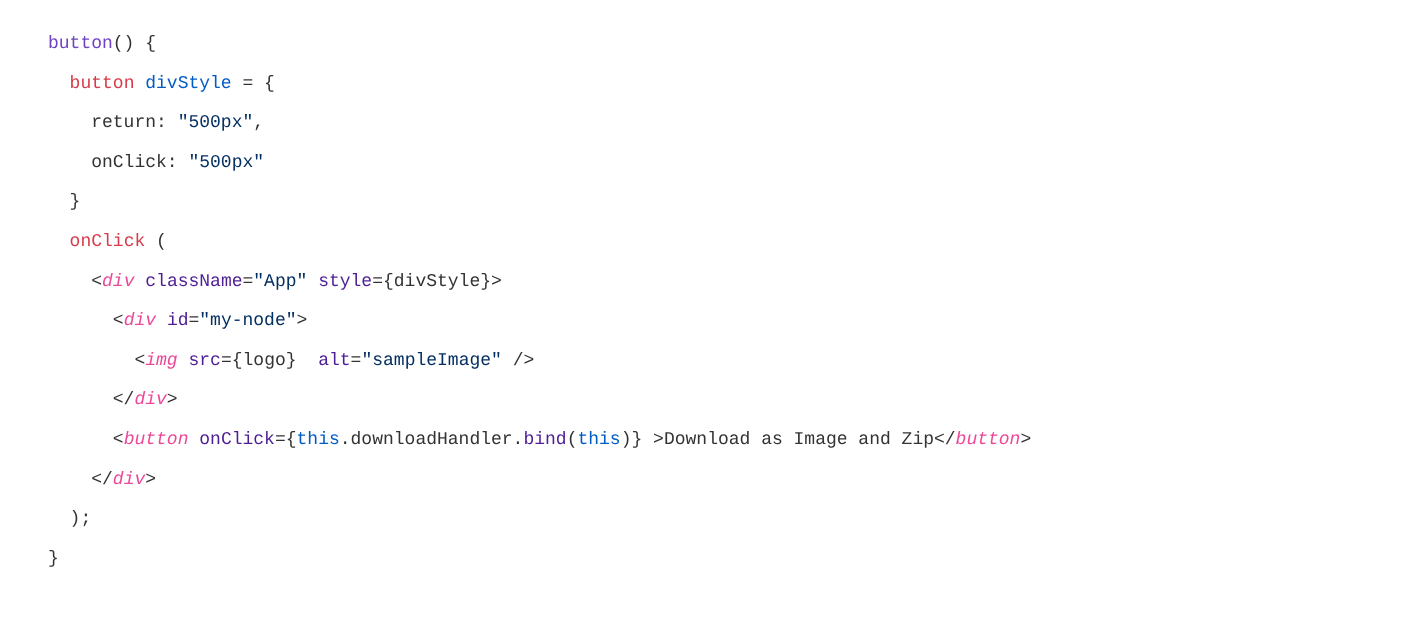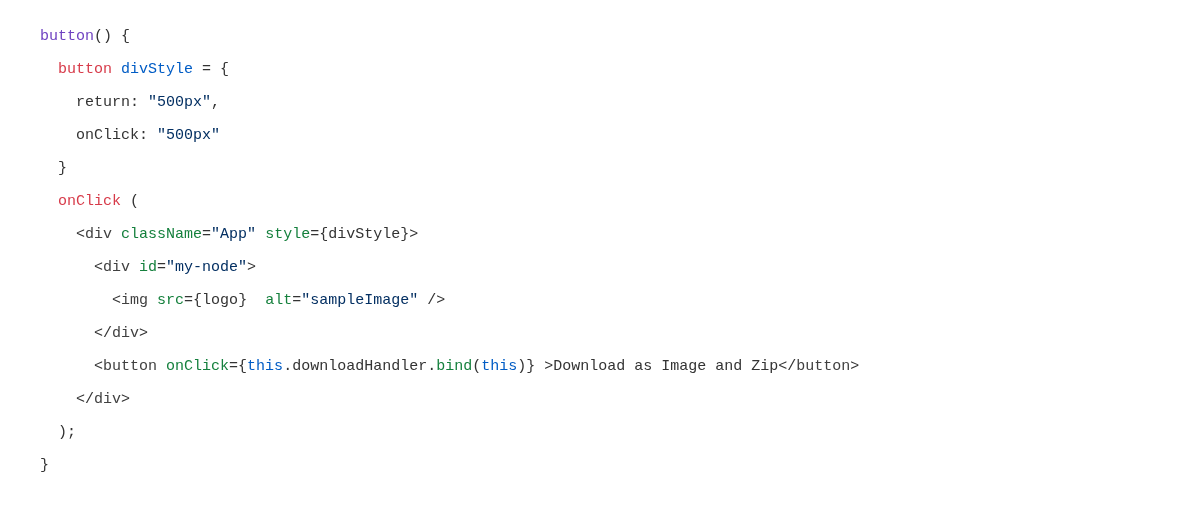--- a/index.html
+++ b/index.html
@@ -13,22 +13,22 @@
   }
   pre {
     margin: 0;
     white-space: pre;
     font-family: inherit;
   }
   .tok-fn      { color: #6f42c1; }   
   .tok-kw      { color: #d73a49; }   
   .tok-var     { color: #005cc5; }   
   .tok-str     { color: #032f62; }   
-  .tok-attr    { color: #15803d; }   
-  .tok-tag     { color: #404040; }   
+  .tok-attr    { color: #4c1d95; }   
+  .tok-tag     { color: #ec4899; font-style: italic; }   
   .tok-punc    { color: #333333; }
   .tok-text    { color: #333333; }
 </style>
 </head>
 <body>
 
 <pre><span><span class="tok-fn">button</span><span class="tok-punc">() {</span></span>
 <span>  <span class="tok-kw">button</span> <span class="tok-var">divStyle</span><span class="tok-punc"> = {</span></span>
 <span>    <span class="tok-text">return</span><span class="tok-punc">: </span><span class="tok-str">"500px"</span><span class="tok-punc">,</span></span>
 <span>    <span class="tok-text">onClick</span><span class="tok-punc">: </span><span class="tok-str">"500px"</span></span>

